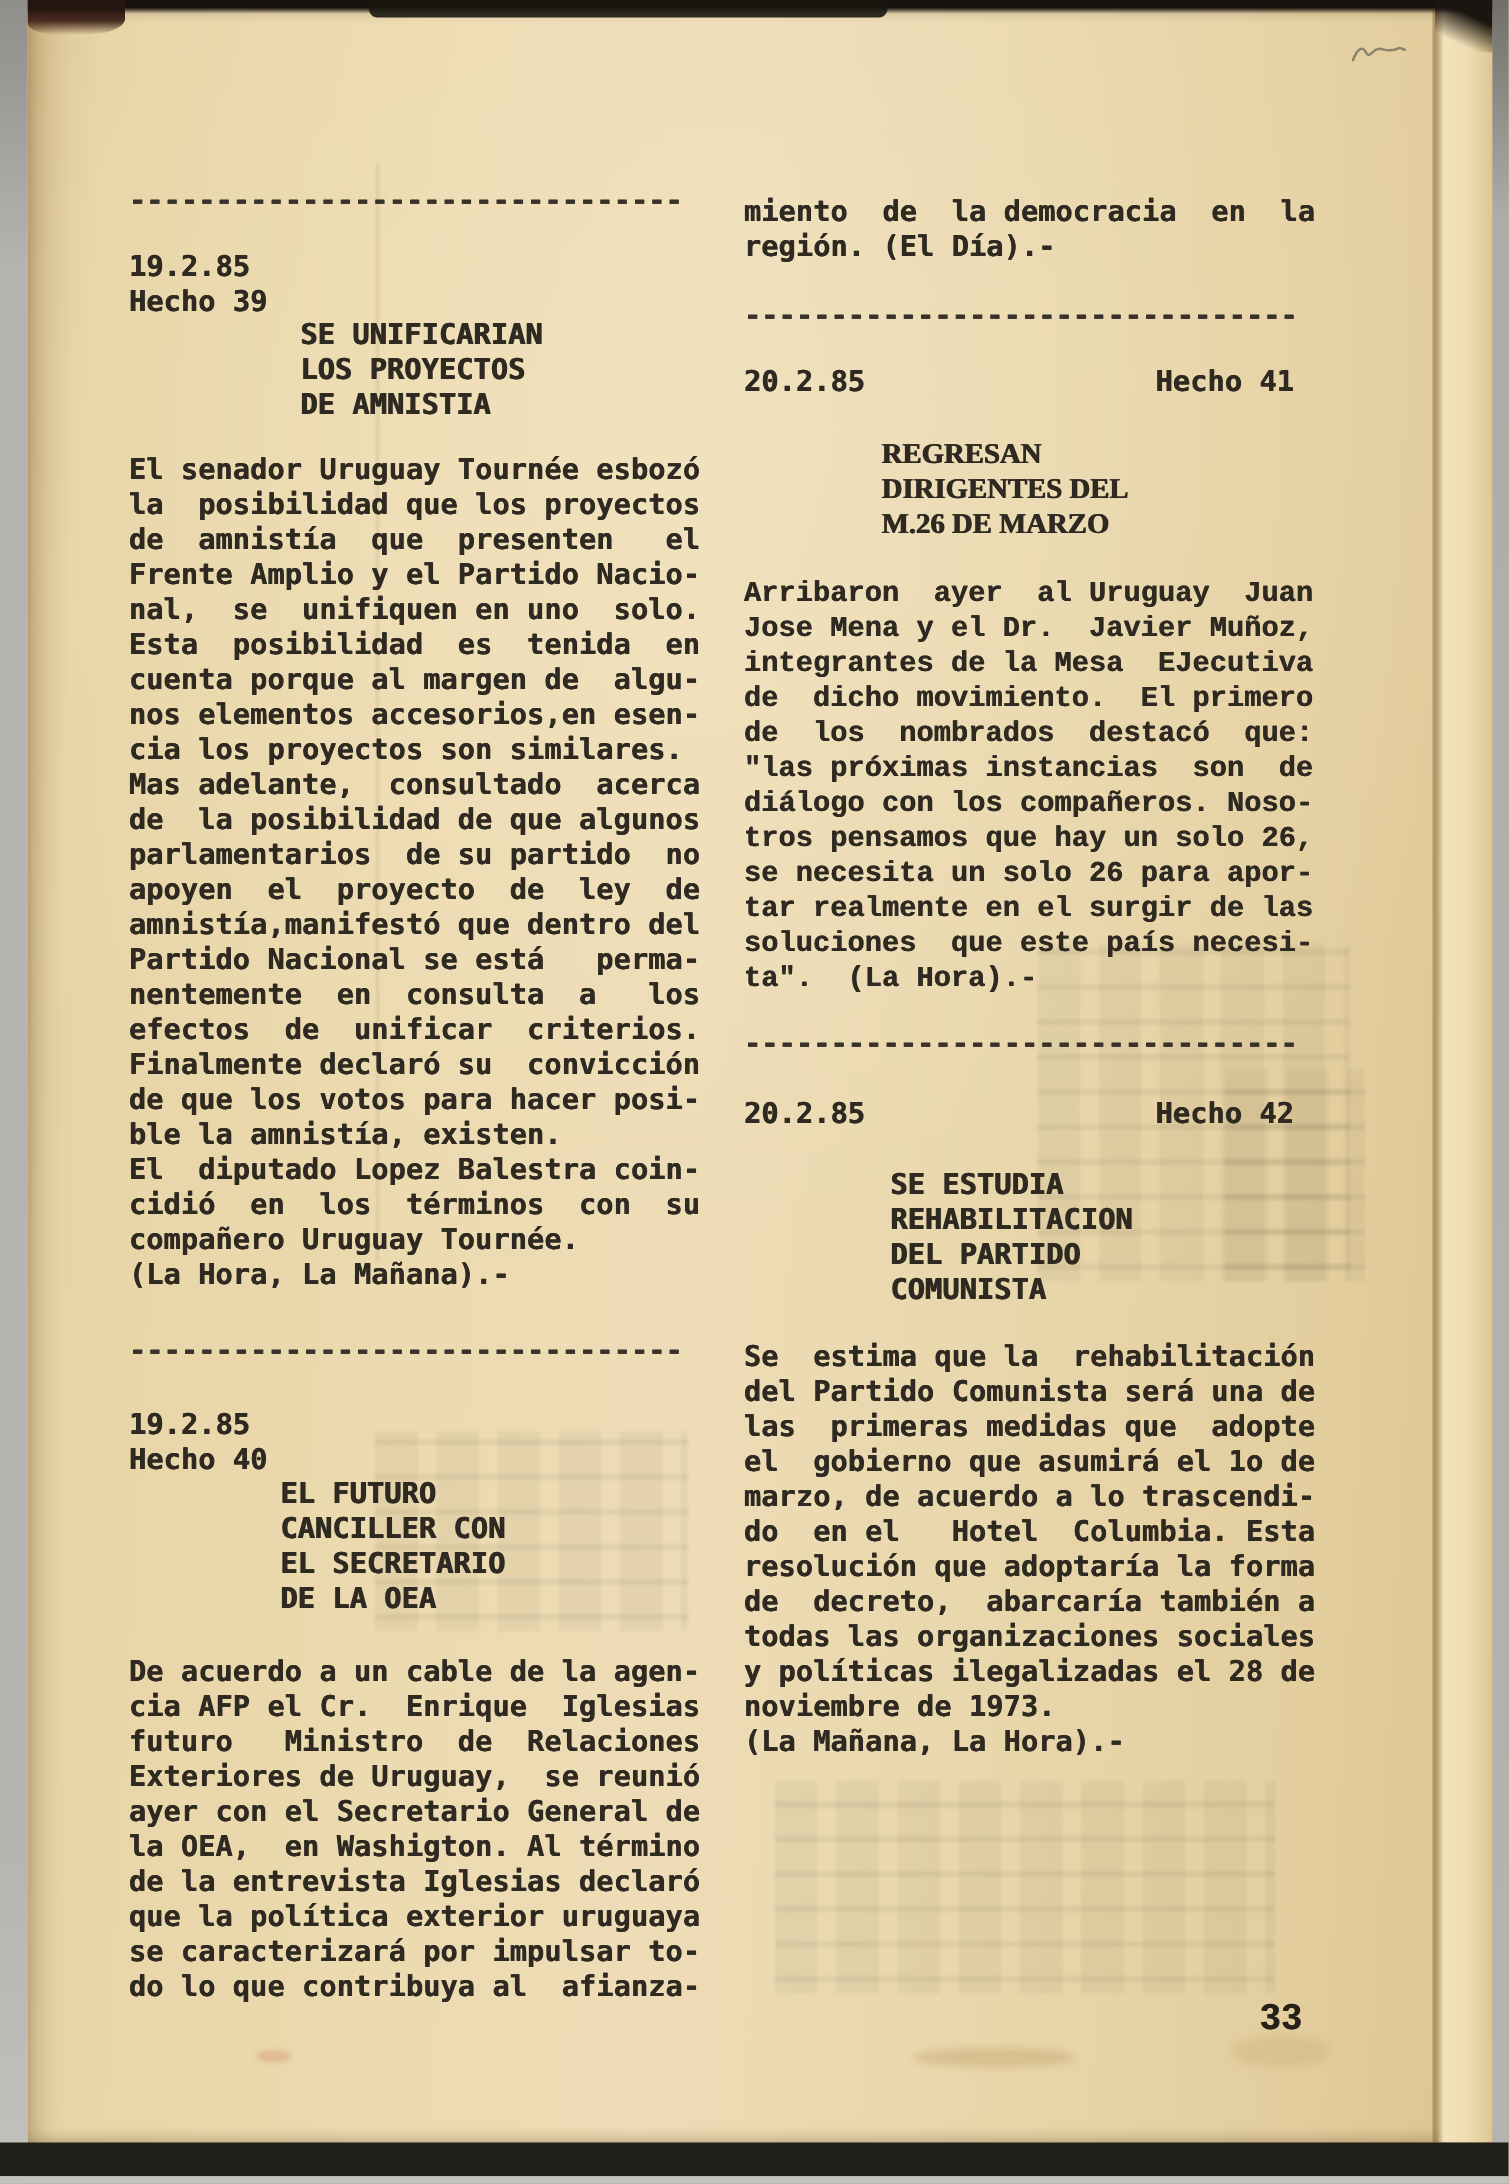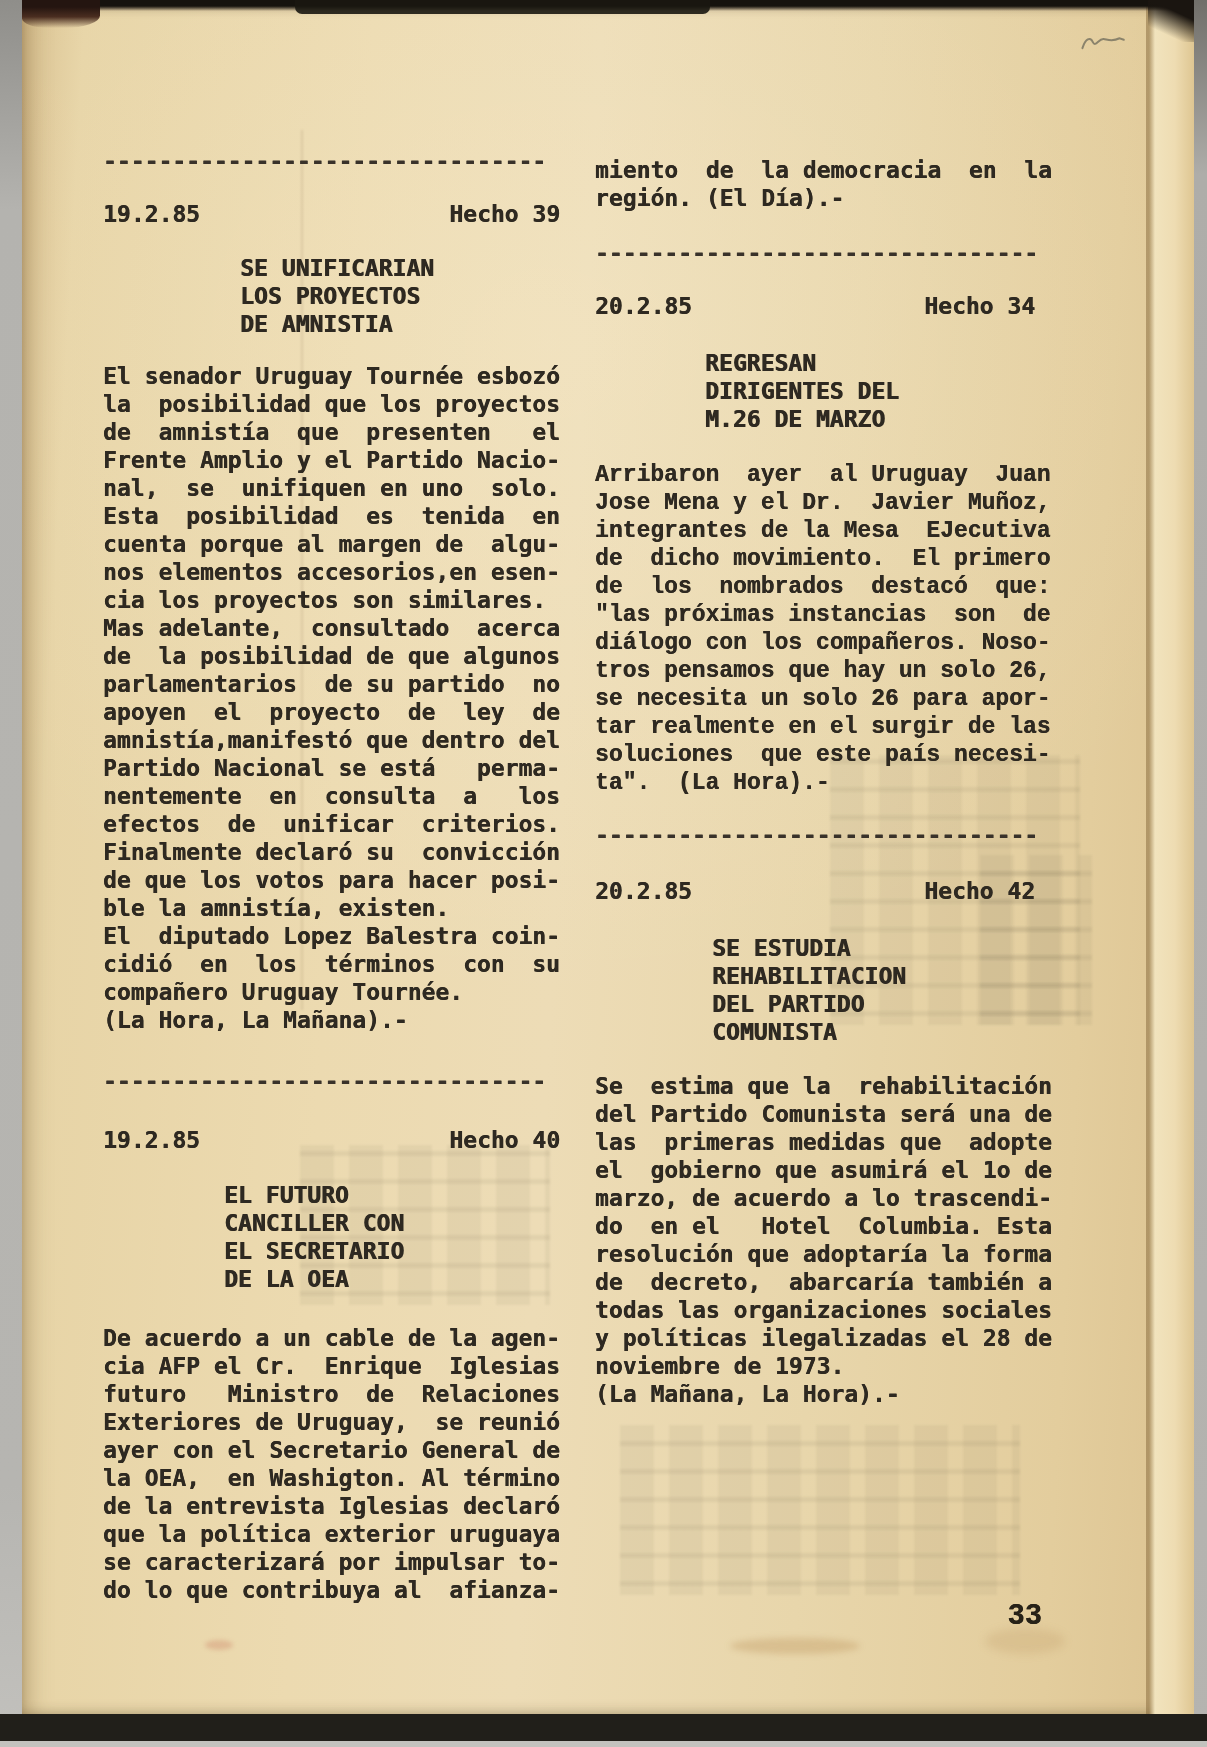--- a/index.html
+++ b/index.html
@@ -53,25 +53,25 @@
   
   .tl{position:absolute;white-space:pre;color:#2e2921;font-weight:bold;
       font-size:23px;line-height:28px;text-shadow:0.35px 0 currentColor;}
   .sep{color:#39322a;}
   .title{text-shadow:0.75px 0 currentColor;}
   .daterow{position:absolute;display:flex;justify-content:space-between;
       color:#2e2921;font-weight:bold;font-size:23px;line-height:28px;
       text-shadow:0.5px 0 currentColor;white-space:pre;}
   .colL{left:103px;width:457px;}
   .colR{left:595px;width:457px;}
-  .dateL{left:103px;width:457px;}
+  .dateL{left:103px;width:457px;flex-direction:column;}
   .dateR{left:595px;width:440px;align-items:center;}
   .t39{padding-left:137px;}
   .t40{padding-left:121px;}
-  .t41{padding-left:110px;}
+  .t41{padding-left:110px;font-family:Liberation Serif, serif;}
   .t42{padding-left:117px;}
   .pageno{left:1008px;top:1598px;position:absolute;color:#272218;
       font-family:Liberation Sans, sans-serif;font-weight:bold;font-size:29px;
       letter-spacing:1px;text-shadow:0.5px 0 currentColor;}
 </style>
 </head>
 <body>
 
 <div class="stage">
 
@@ -158,21 +158,21 @@
 EL SECRETARIO
 DE LA OEA</div>
 
   <div class="tl colR" style="top:156px;">miento  de  la democracia  en  la
 región. (El Día).-</div>
 
   <div class="tl sep colR" style="top:239px;">--------------------------------</div>
 
   <div class="daterow dateR" style="top:292px;">
     <span>20.2.85</span>
-    <span>Hecho 34</span>
+    <span>Hecho 41</span>
   </div>
 
   <div class="tl title colR t41" style="top:349px;">REGRESAN
 DIRIGENTES DEL
 M.26 DE MARZO</div>
 
   <div class="tl colR" style="top:461px;font-family:Liberation Mono, monospace;">Arribaron  ayer  al Uruguay  Juan
 Jose Mena y el Dr.  Javier Muñoz,
 integrantes de la Mesa  EJecutiva
 de  dicho movimiento.  El primero

